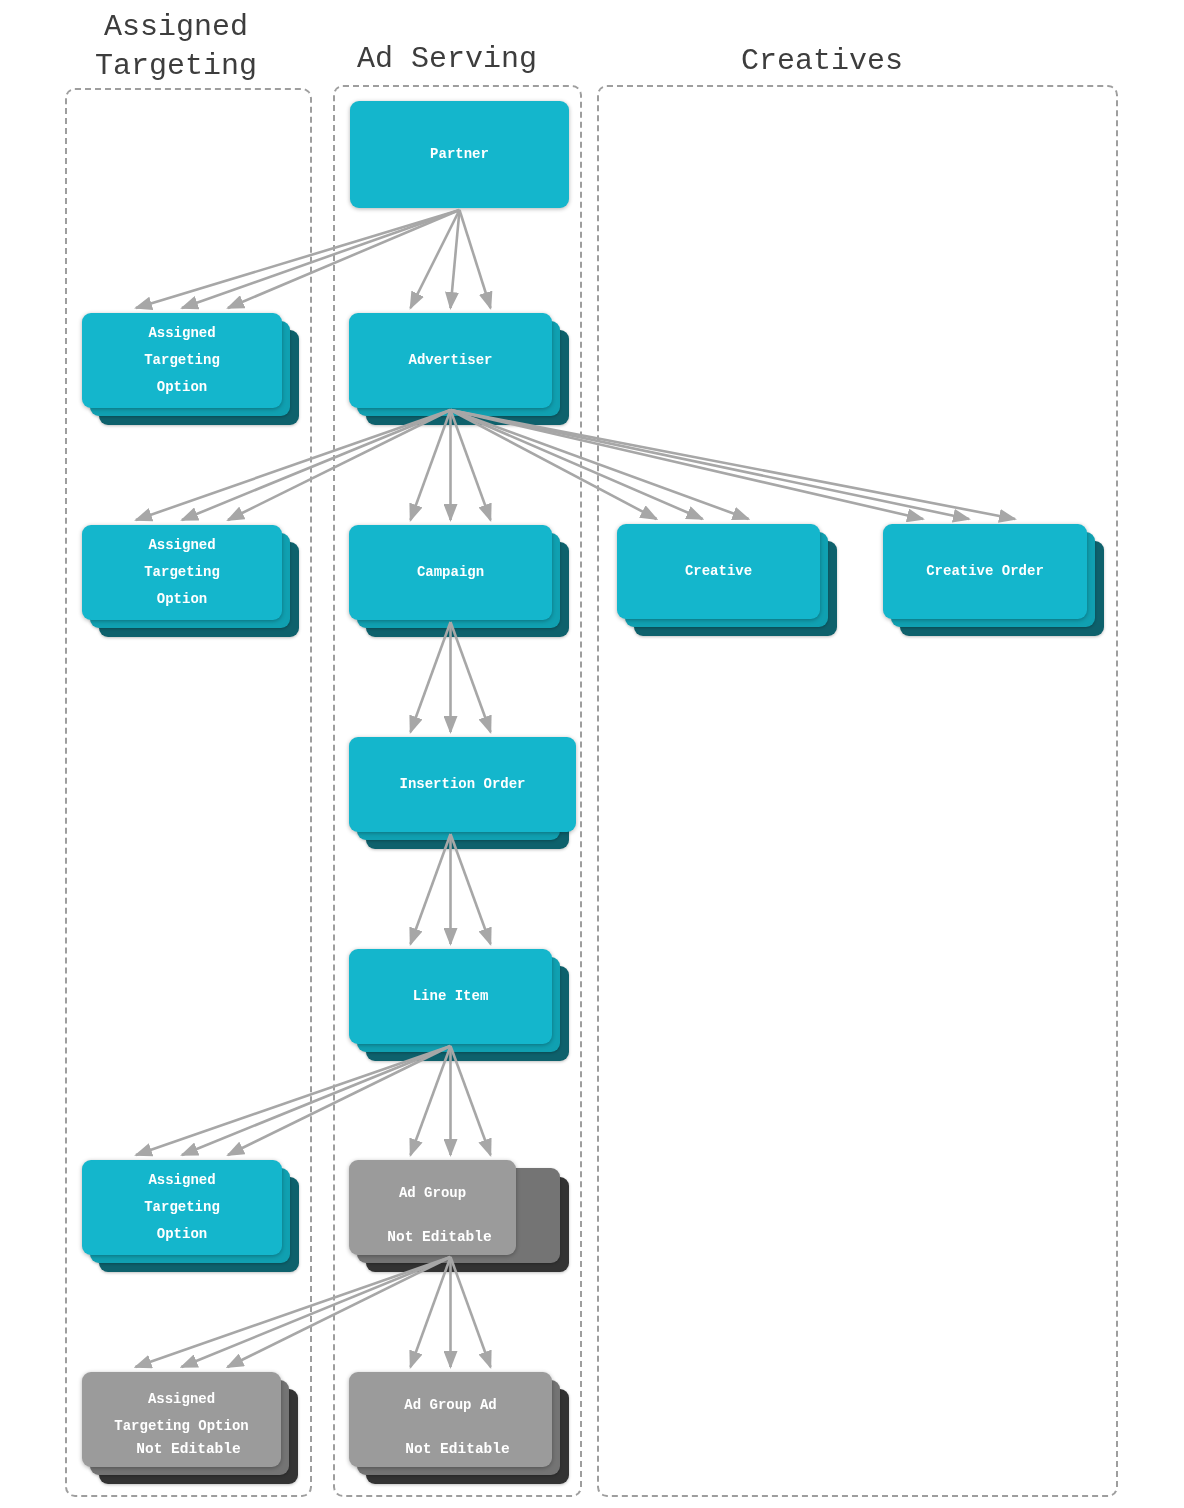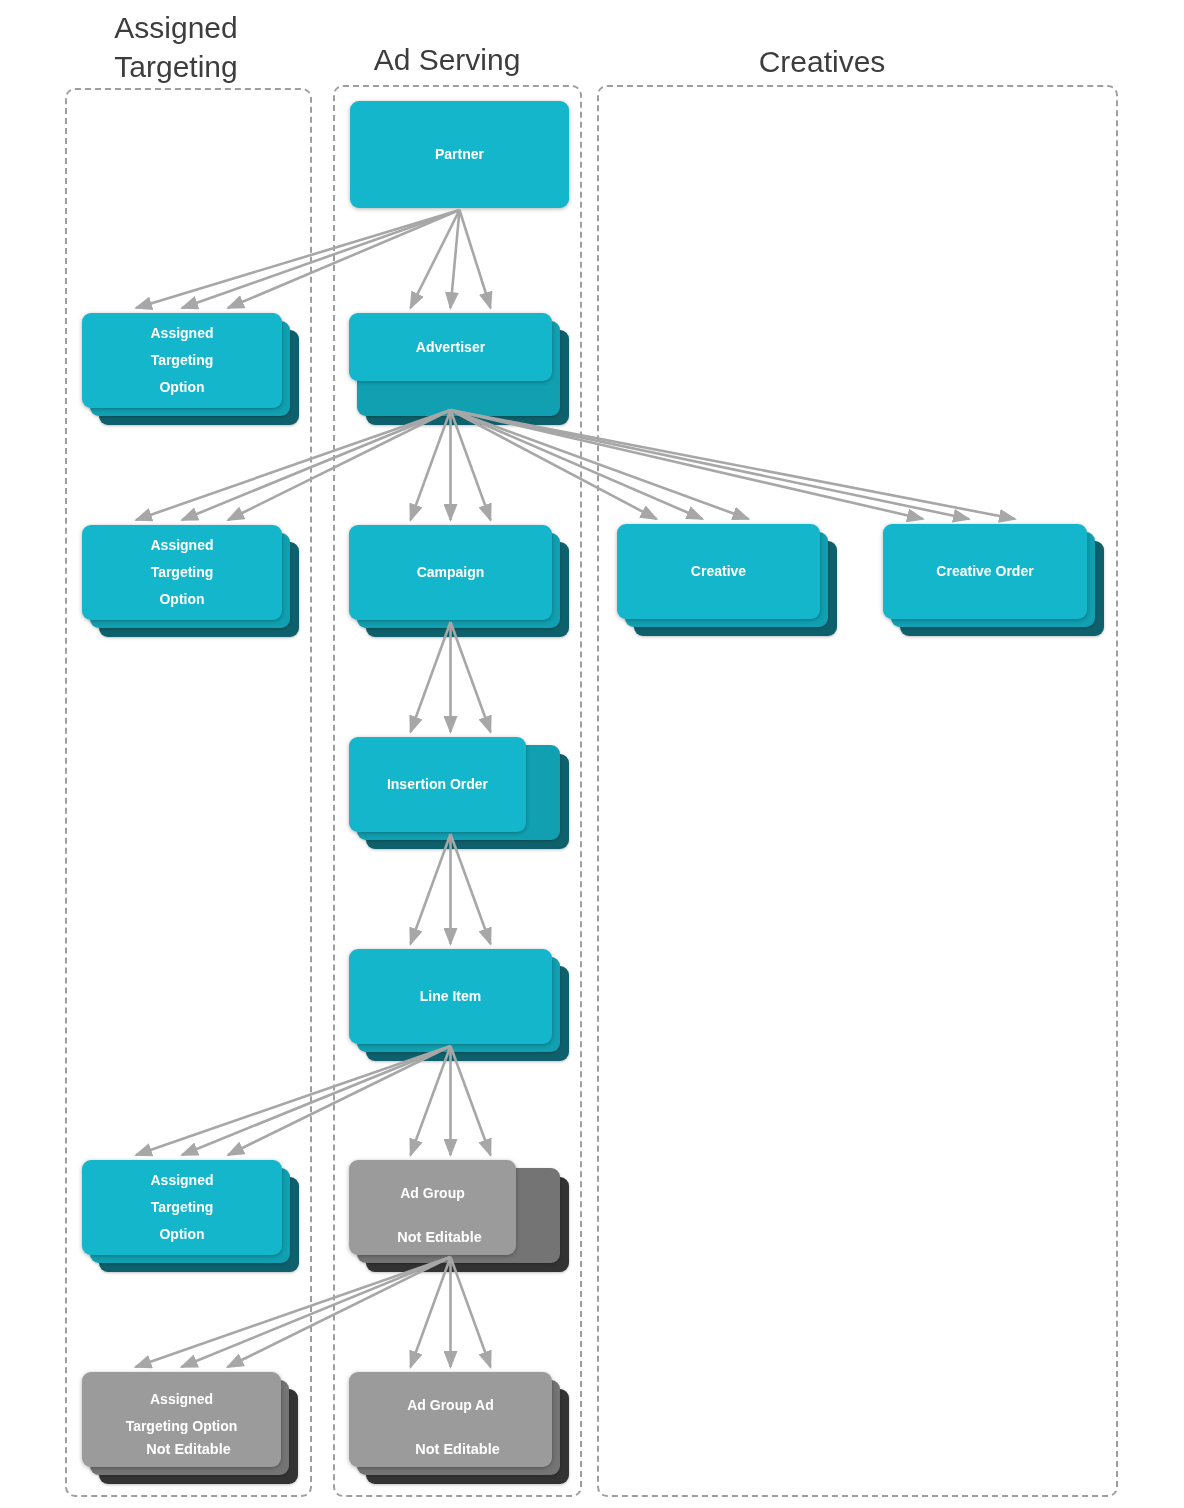--- a/index.html
+++ b/index.html
@@ -2,21 +2,21 @@
 <html><head>
 <meta charset="utf-8">
 <style>
   * { box-sizing: border-box; margin: 0; padding: 0; }
   html, body { background: #ffffff; }
   #stage {
     position: relative;
     width: 1184px;
     height: 1508px;
     background: var(--bg, #ffffff);
-    font-family: Liberation Sans, sans-serif;
+    font-family: Liberation Mono, monospace;
     overflow: hidden;
     border-radius: 10px;
   }
   .col {
     position: absolute;
     border: 2px dashed var(--border-dash, #9e9e9e);
     border-radius: 10px;
     z-index: 1;
   }
   .col-title {
@@ -136,21 +136,21 @@
     </div>
     <div class="node-layer l-dark-teal" style="left: 99px; top: 330px; width: 200px; height: 95px;"></div>
     <div class="node-layer l-mid-teal" style="left: 90px; top: 321px; width: 200px; height: 95px;"></div>
     <div class="node-main v-teal" style="left: 82px; top: 313px; width: 200px; height: 95px;">
       <div class="label-line">Assigned</div>
       <div class="label-line">Targeting</div>
       <div class="label-line">Option</div>
     </div>
     <div class="node-layer l-dark-teal" style="left: 366px; top: 330px; width: 203px; height: 95px;"></div>
     <div class="node-layer l-mid-teal" style="left: 357px; top: 321px; width: 203px; height: 95px;"></div>
-    <div class="node-main v-teal" style="left: 349px; top: 313px; width: 203px; height: 68px;">
+    <div class="node-main v-teal" style="left: 349px; top: 313px; width: 203px; height: 95px;">
       <div class="label-line">Advertiser</div>
     </div>
     <div class="node-layer l-dark-teal" style="left: 99px; top: 542px; width: 200px; height: 95px;"></div>
     <div class="node-layer l-mid-teal" style="left: 90px; top: 533px; width: 200px; height: 95px;"></div>
     <div class="node-main v-teal" style="left: 82px; top: 525px; width: 200px; height: 95px;">
       <div class="label-line">Assigned</div>
       <div class="label-line">Targeting</div>
       <div class="label-line">Option</div>
     </div>
     <div class="node-layer l-dark-teal" style="left: 366px; top: 542px; width: 203px; height: 95px;"></div>
@@ -163,21 +163,21 @@
     <div class="node-main v-teal" style="left: 617px; top: 524px; width: 203px; height: 95px;">
       <div class="label-line">Creative</div>
     </div>
     <div class="node-layer l-dark-teal" style="left: 900px; top: 541px; width: 204px; height: 95px;"></div>
     <div class="node-layer l-mid-teal" style="left: 891px; top: 532px; width: 204px; height: 95px;"></div>
     <div class="node-main v-teal" style="left: 883px; top: 524px; width: 204px; height: 95px;">
       <div class="label-line">Creative Order</div>
     </div>
     <div class="node-layer l-dark-teal" style="left: 366px; top: 754px; width: 203px; height: 95px;"></div>
     <div class="node-layer l-mid-teal" style="left: 357px; top: 745px; width: 203px; height: 95px;"></div>
-    <div class="node-main v-teal" style="left: 349px; top: 737px; width: 177px; height: 95px;">
+    <div class="node-main v-teal" style="left: 349px; top: 737px; width: 227px; height: 95px;">
       <div class="label-line">Insertion Order</div>
     </div>
     <div class="node-layer l-dark-teal" style="left: 366px; top: 966px; width: 203px; height: 95px;"></div>
     <div class="node-layer l-mid-teal" style="left: 357px; top: 957px; width: 203px; height: 95px;"></div>
     <div class="node-main v-teal" style="left: 349px; top: 949px; width: 203px; height: 95px;">
       <div class="label-line">Line Item</div>
     </div>
     <div class="node-layer l-dark-teal" style="left: 99px; top: 1177px; width: 200px; height: 95px;"></div>
     <div class="node-layer l-mid-teal" style="left: 90px; top: 1168px; width: 200px; height: 95px;"></div>
     <div class="node-main v-teal" style="left: 82px; top: 1160px; width: 200px; height: 95px;">

